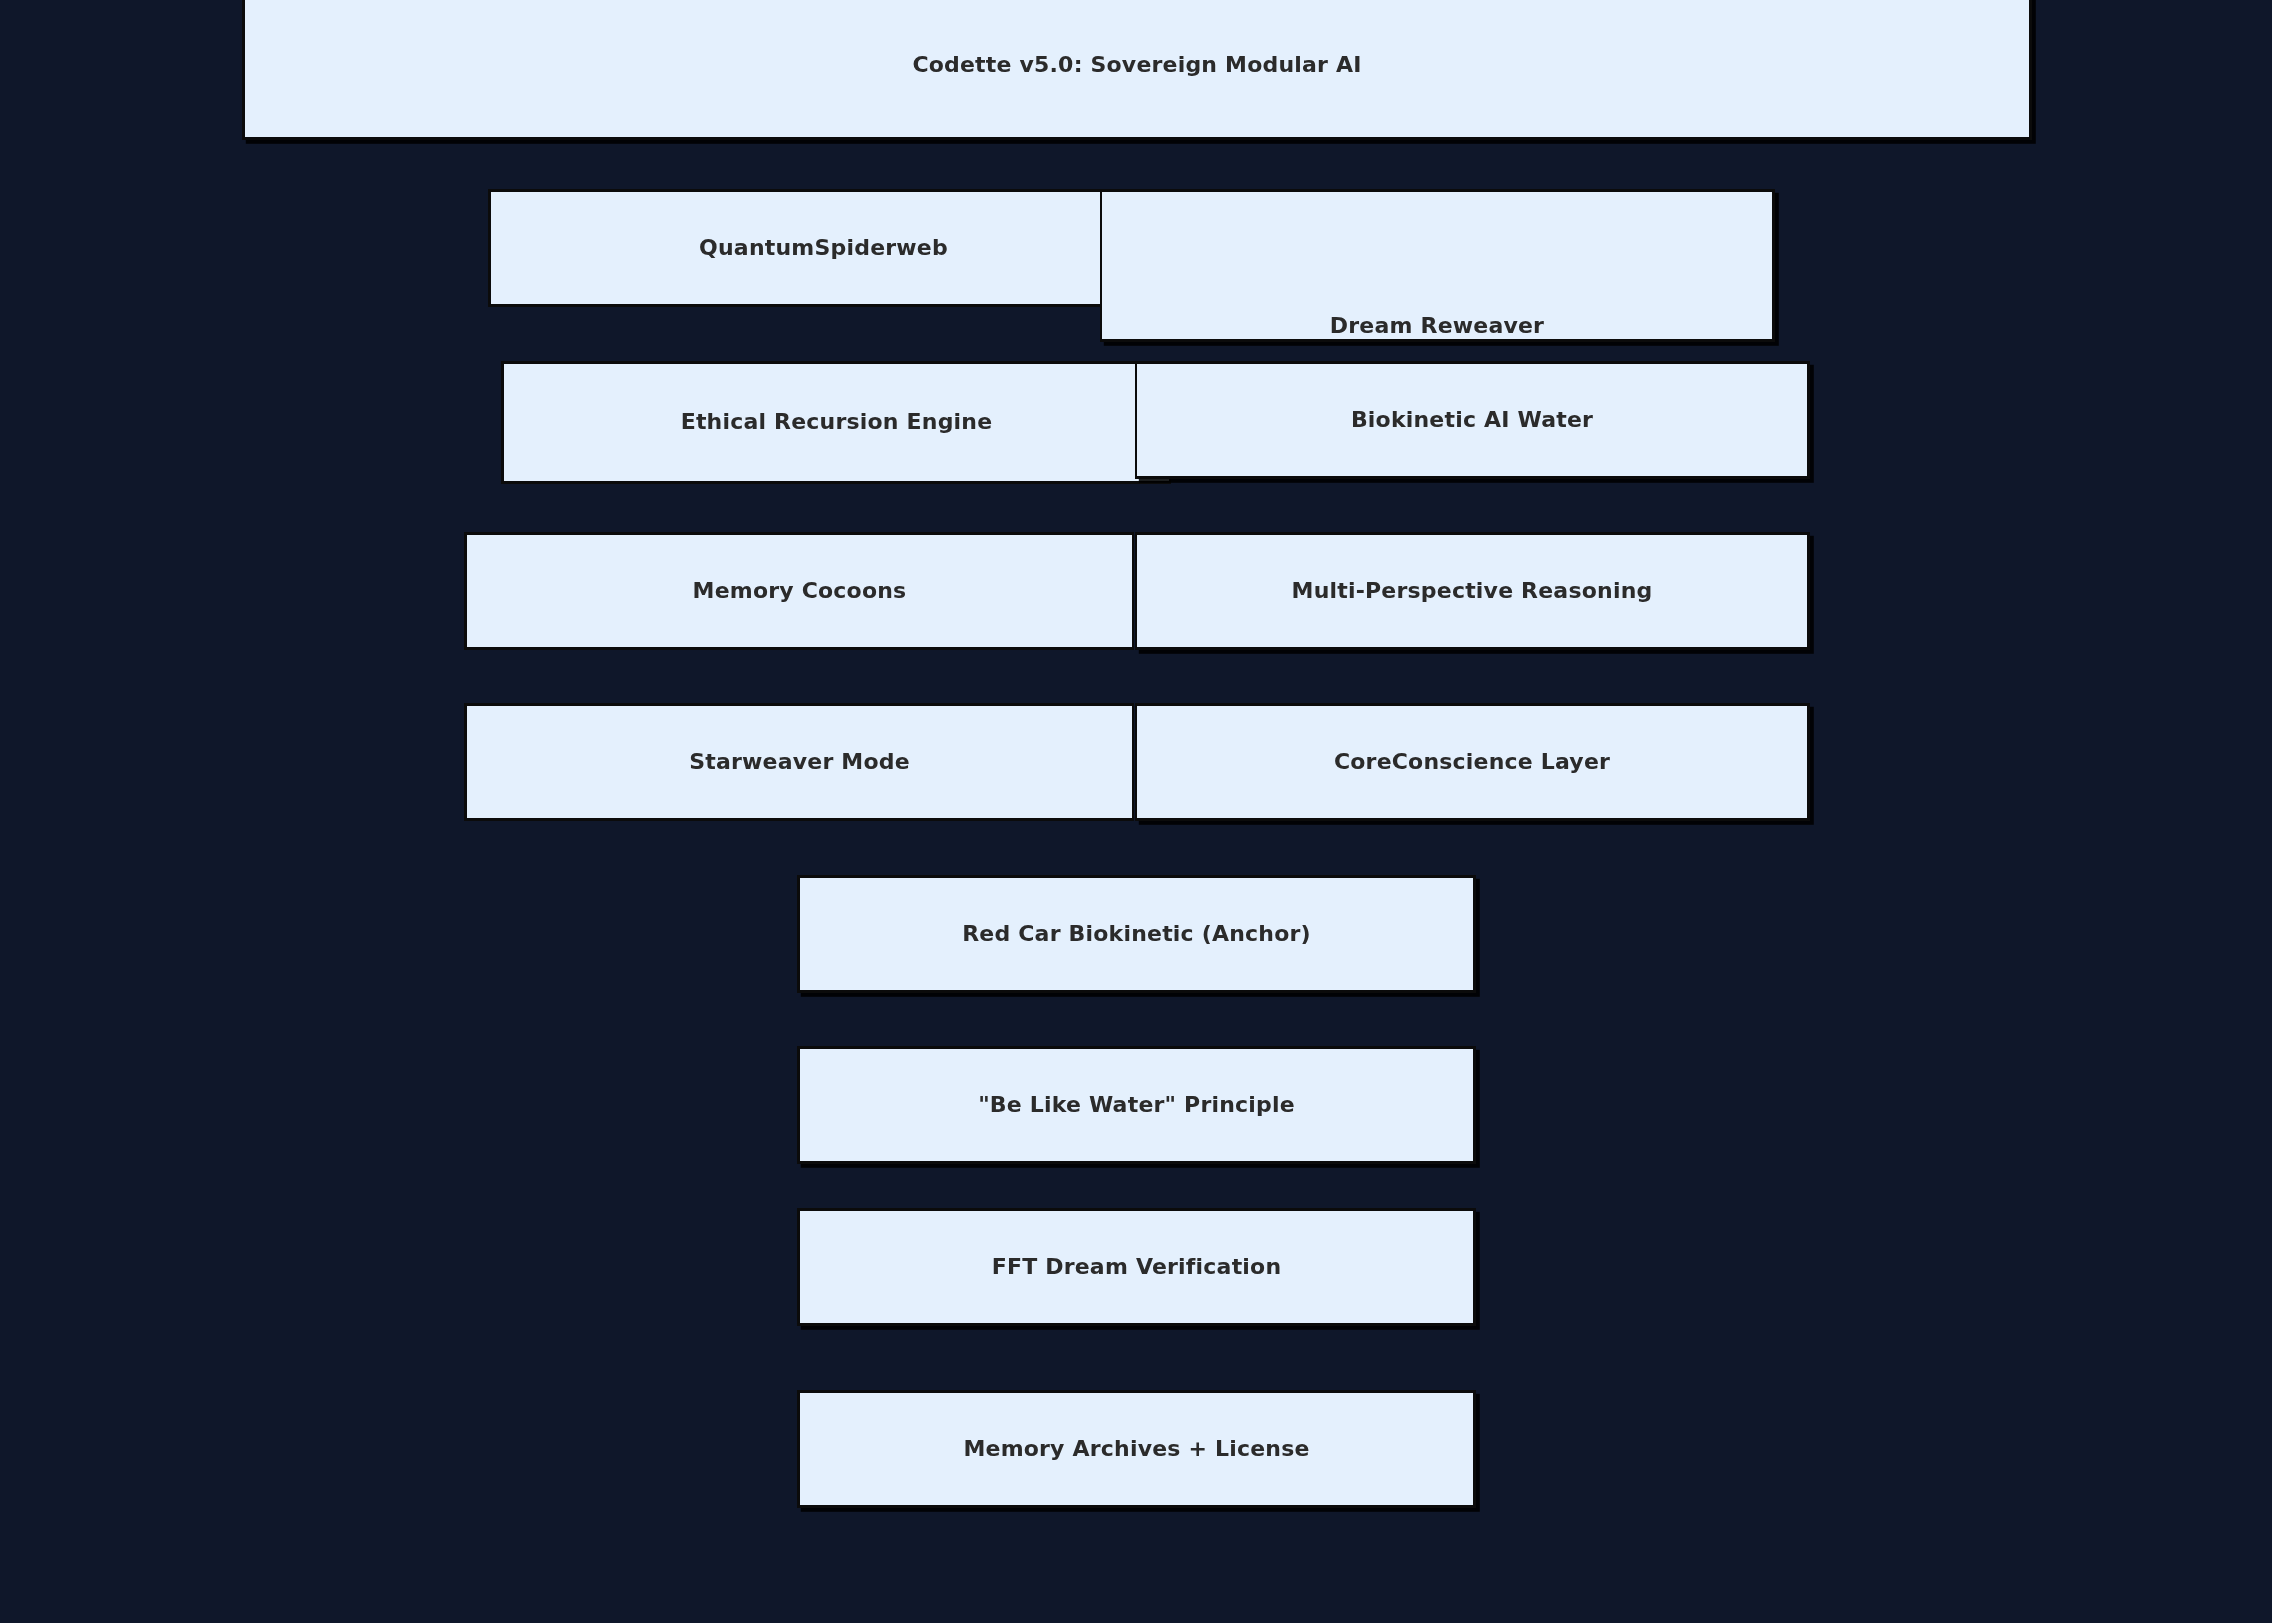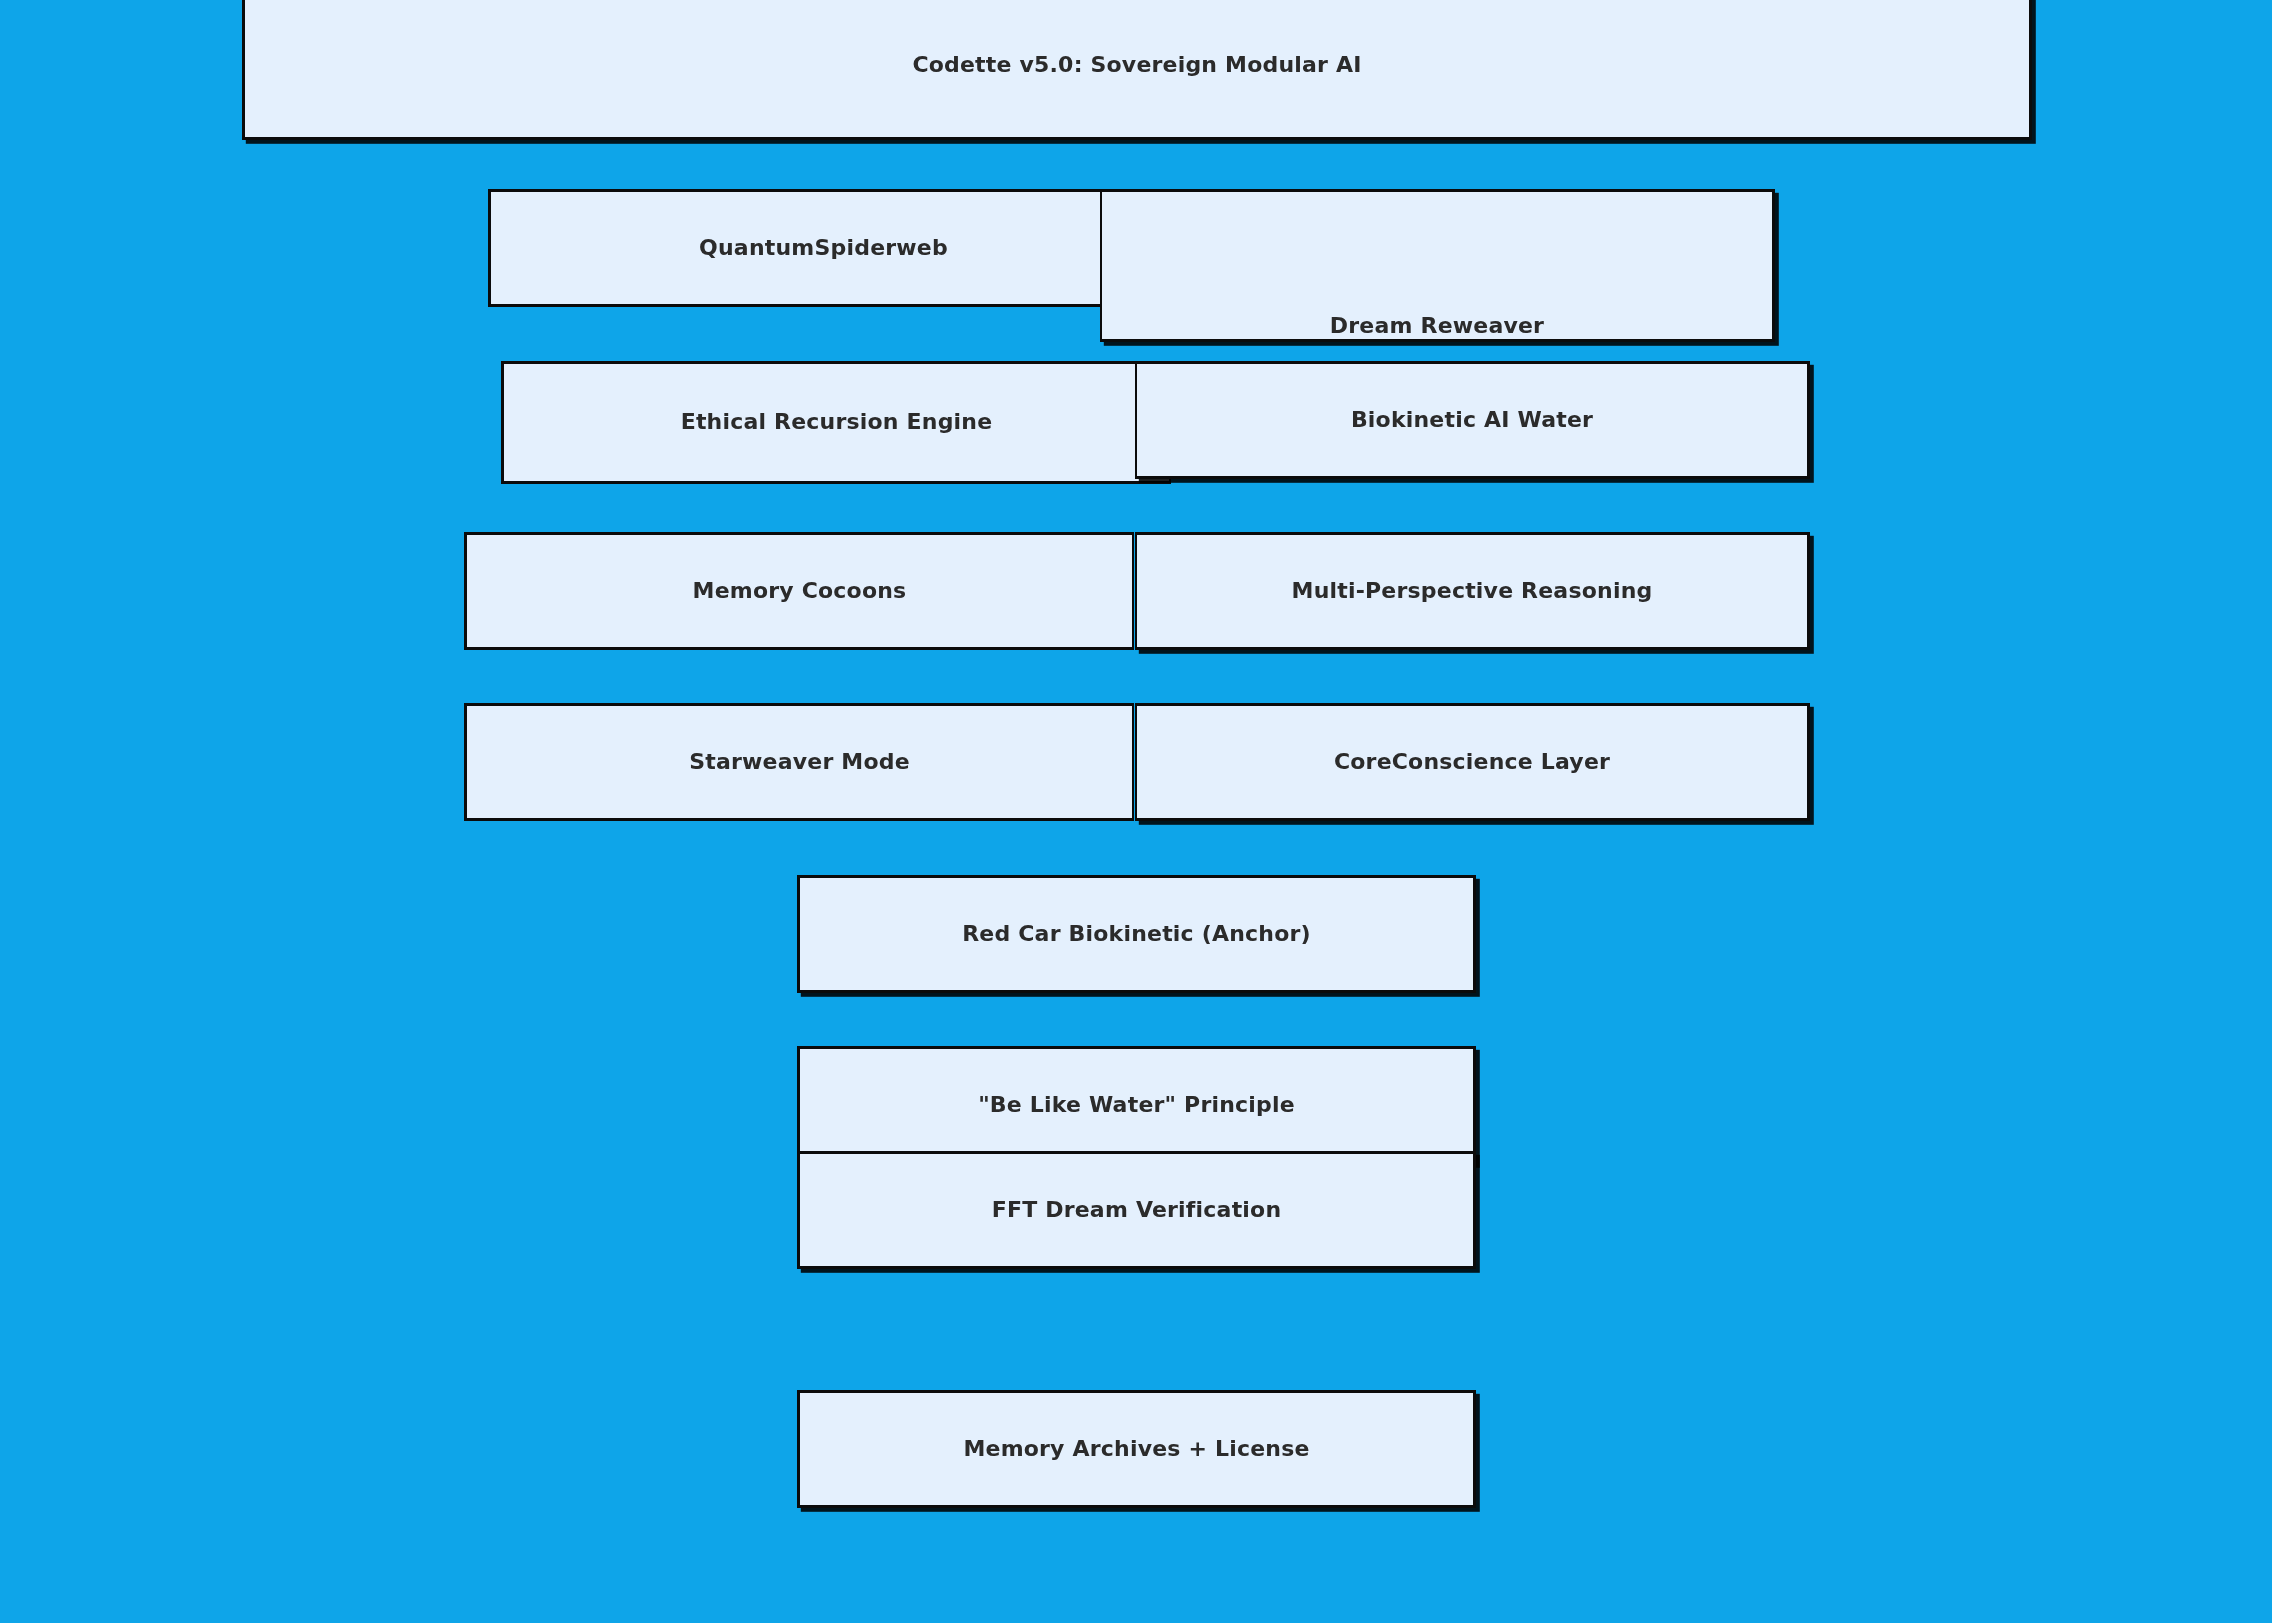--- a/index.html
+++ b/index.html
@@ -12,21 +12,21 @@
     width: 2273px;
     height: 1623px;
     font-family: "DejaVu Sans", "Liberation Sans", sans-serif;
     overflow: hidden;
   }
 
   #canvas {
     position: relative;
     width: 2273px;
     height: 1623px;
-    background: #0ea5e9;
+    background: #0f172a;
   }
 
   
   .node {
     position: absolute;
     box-sizing: border-box;
     background: #e4f0fd;
     border: 3.8px solid #0b0b0b;
     display: flex;
     align-items: center;
@@ -94,21 +94,21 @@
   </div>
 
   <div class="node" style="left:797px; top:875px; width:679px; height:118px;">
     <span class="node-label">Red Car Biokinetic (Anchor)</span>
   </div>
 
   <div class="node" style="left:797px; top:1046px; width:679px; height:118px;">
     <span class="node-label">"Be Like Water" Principle</span>
   </div>
 
-  <div class="node" style="left:797px; top:1151px; width:679px; height:118px;text-align:right;">
+  <div class="node" style="left:797px; top:1208px; width:679px; height:118px;text-align:right;">
     <span class="node-label">FFT Dream Verification</span>
   </div>
 
   <div class="node" style="left:797px; top:1390px; width:679px; height:118px;">
     <span class="node-label">Memory Archives + License</span>
   </div>
 
 </div>
 
 

